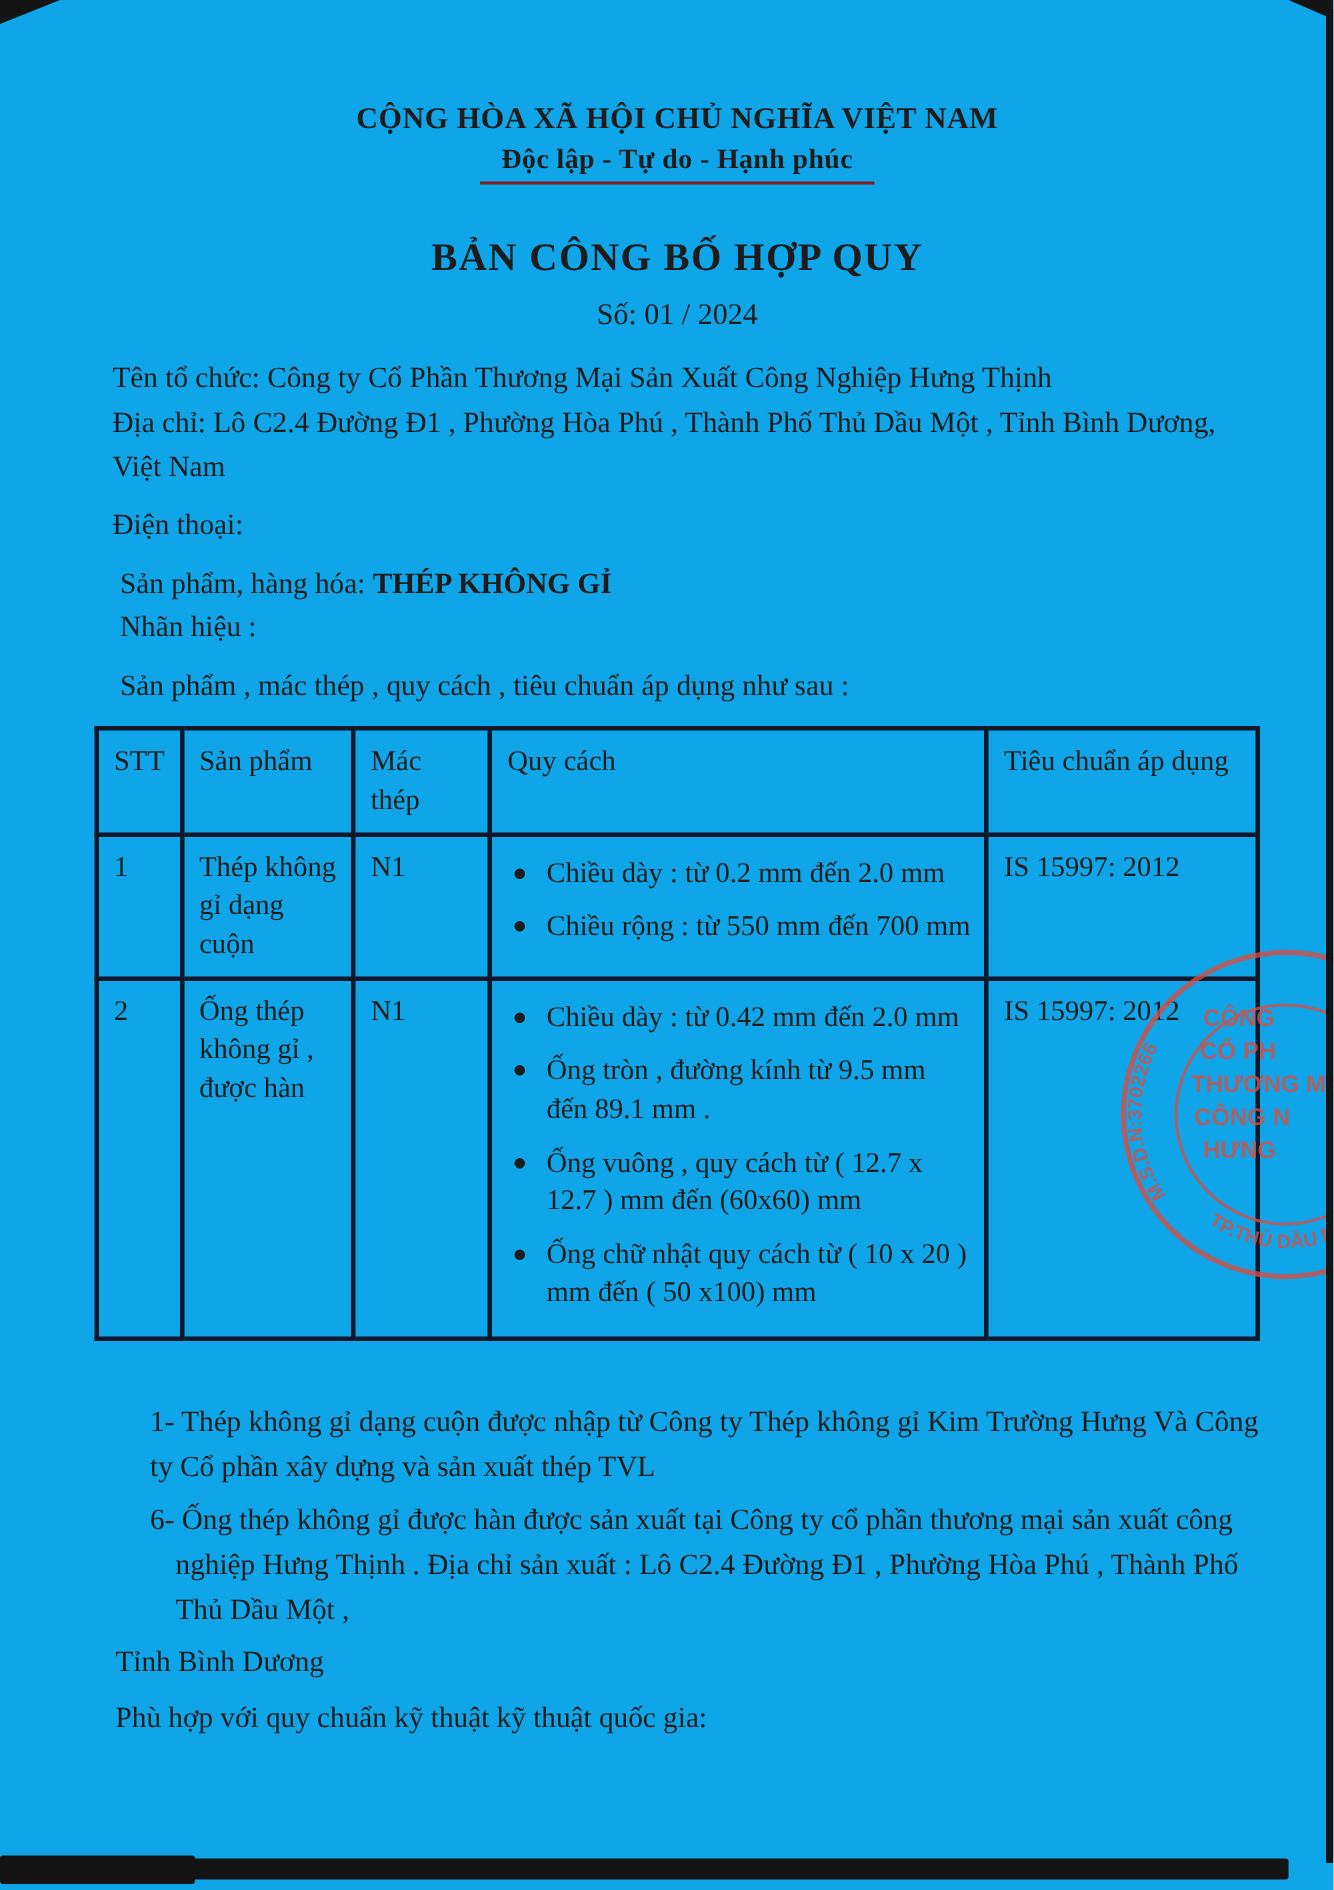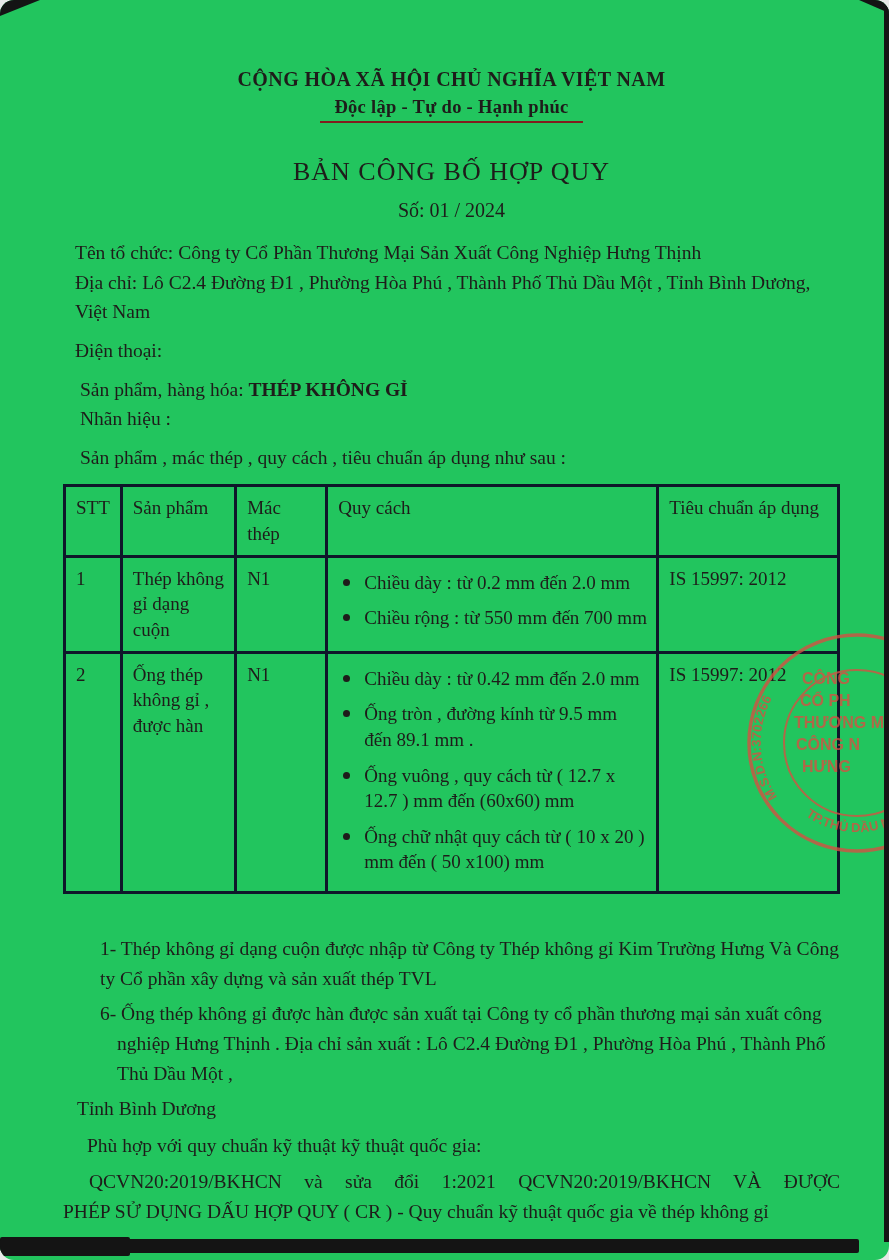--- a/index.html
+++ b/index.html
@@ -1,40 +1,39 @@
 <!DOCTYPE html>
 <html><head>
 <meta charset="utf-8">
 <style>
   * { margin:0; padding:0; box-sizing:border-box; }
   html,body { background:#e8e8e8; }
   .page {
     position:relative;
     width:889px; height:1260px;
     margin:0 auto;
-    background:#22c55e;
+    background:#0ea5e9;
     color:#1e1c1a;
     font-family:"Liberation Serif", serif;
     overflow:hidden;
-    border-radius:14px;
   }
   .content {
     position:absolute;
     left:63px; top:68px; width:777px;
   }
   .national-title {
     text-align:center; font-weight:bold; font-size:20px; letter-spacing:.4px;
   }
   .motto-wrap { text-align:center; margin-top:6px; }
   .motto {
     display:inline-block; font-weight:bold; font-size:18.5px;
     padding:0 14px 3px; border-bottom:2px solid #7f1d1d; letter-spacing:.3px;
   }
   .doc-title {
-    text-align:center; font-weight:normal; font-size:26px; letter-spacing:1px;
+    text-align:center; font-weight:bold; font-size:26px; letter-spacing:1px;
     margin-top:34px;
   }
   .doc-number { text-align:center; font-size:20px; margin-top:12px; }
 
   .info { margin-top:16px; font-size:19.5px; line-height:1.52; }
   .info p { padding-left:12px; }
   .info p.indent-more { padding-left:17px; }
   .info .mt { margin-top:9px; }
   .bold { font-weight:bold; }
 
@@ -63,21 +62,21 @@
     content:""; position:absolute; left:7px; top:9px;
     width:7px; height:7px; border-radius:50%; background:#1e1c1a;
   }
   .row-tall td { height:238px; }
   .row-mid td { height:95px; }
 
   .notes { margin-top:40px; font-size:19.5px; line-height:1.52; }
   .note-1 { margin-left:37px; }
   .note-2 { margin-left:37px; padding-left:17px; text-indent:-17px; margin-top:6px; }
   .province-line { margin-left:14px; margin-top:6px; }
-  .conformity-line { margin-left:24px; margin-top:7px; }
+  .conformity-line { margin-left:14px; margin-top:7px; }
   .regulation { margin-top:7px; }
   .reg-line1 {
     display:block; text-align:justify; text-align-last:justify; text-indent:26px;
   }
   .reg-line2 { display:block; }
 
   
   .stamp {
     position:absolute; left:742px; top:628px; width:230px; height:230px;
     opacity:.78;
@@ -164,24 +163,20 @@
           <td class="cell-standard">IS 15997: 2012</td>
         </tr>
       </tbody>
     </table>
 
     <div class="notes">
       <p class="note-1">1- Thép không gỉ dạng cuộn được nhập từ Công ty Thép không gỉ Kim Trường Hưng Và Công ty Cổ phần xây dựng và sản xuất thép TVL</p>
       <p class="note-2">6- Ống thép không gỉ được hàn được sản xuất tại Công ty cổ phần thương mại sản xuất công nghiệp Hưng Thịnh . Địa chỉ sản xuất : Lô C2.4 Đường Đ1 , Phường Hòa Phú , Thành Phố Thủ Dầu Một ,</p>
       <p class="province-line">Tỉnh Bình Dương</p>
       <p class="conformity-line">Phù hợp với quy chuẩn kỹ thuật kỹ thuật quốc gia:</p>
-      <p class="regulation">
-        <span class="reg-line1">QCVN20:2019/BKHCN và sửa đổi 1:2021 QCVN20:2019/BKHCN VÀ ĐƯỢC</span>
-        <span class="reg-line2">PHÉP SỬ DỤNG DẤU HỢP QUY ( CR ) -  Quy chuẩn kỹ thuật quốc gia về thép không gỉ</span>
-      </p>
     </div>
 
   </div>
 
   <div class="stamp">
     <svg width="230" height="230" viewBox="0 0 230 230">
       <defs>
         <path id="ring-left" d="M 47 183 A 96 96 0 0 1 47 47" fill="none"></path>
         <path id="ring-bottom" d="M 52 178 A 89 89 0 0 0 178 178" fill="none"></path>
       </defs>

